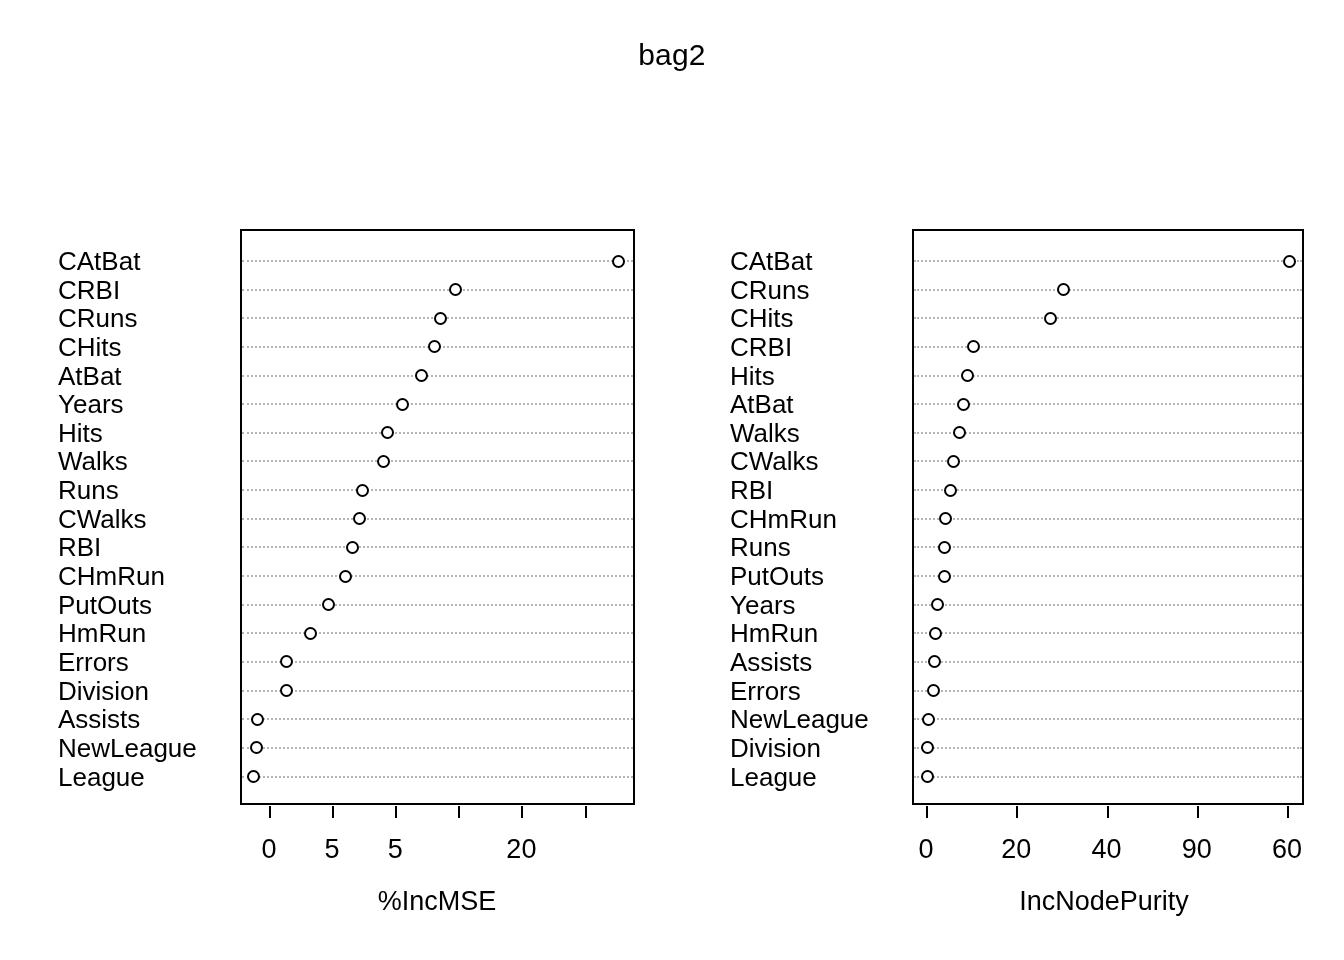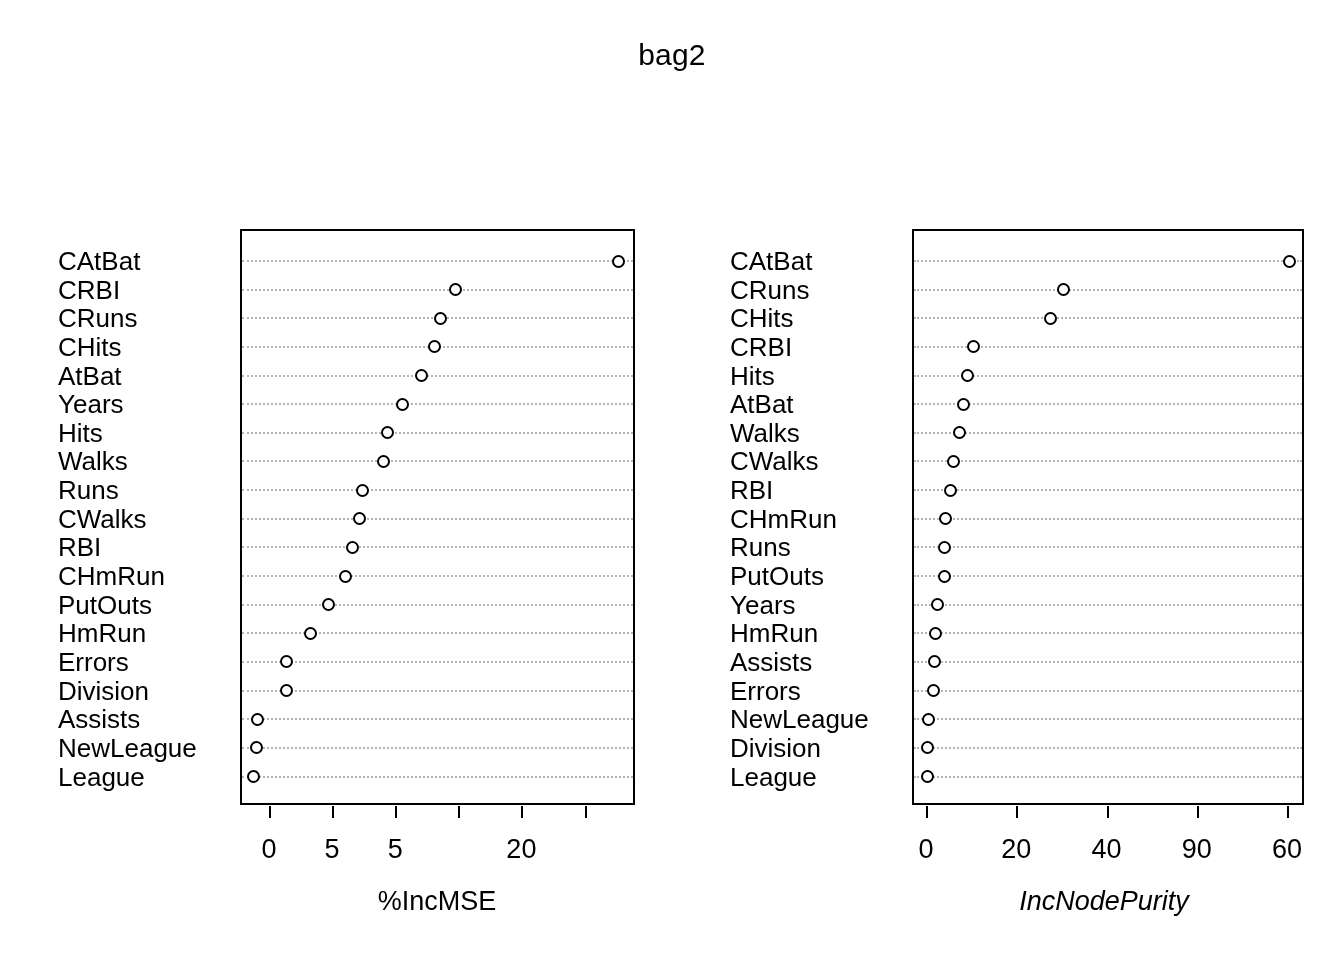--- a/index.html
+++ b/index.html
@@ -225,16 +225,16 @@
       <div class="tick" style="left: 926px; top: 806px;"></div>
       <div class="ticklabel" style="left: 926px; top: 836px;">0</div>
       <div class="tick" style="left: 1016.28px; top: 806px;"></div>
       <div class="ticklabel" style="left: 1016.28px; top: 836px;">20</div>
       <div class="tick" style="left: 1106.56px; top: 806px;"></div>
       <div class="ticklabel" style="left: 1106.56px; top: 836px;">40</div>
       <div class="tick" style="left: 1196.84px; top: 806px;"></div>
       <div class="ticklabel" style="left: 1196.84px; top: 836px;">90</div>
       <div class="tick" style="left: 1287.12px; top: 806px;"></div>
       <div class="ticklabel" style="left: 1287.12px; top: 836px;">60</div>
-      <div class="axis-title" style="left: 1104px; top: 888px; font-style: italic;">IncNodePurity</div>
+      <div class="axis-title" style="left: 1104px; top: 888px;">IncNodePurity</div>
     </div>
 
 </div>
 
 </body></html>

